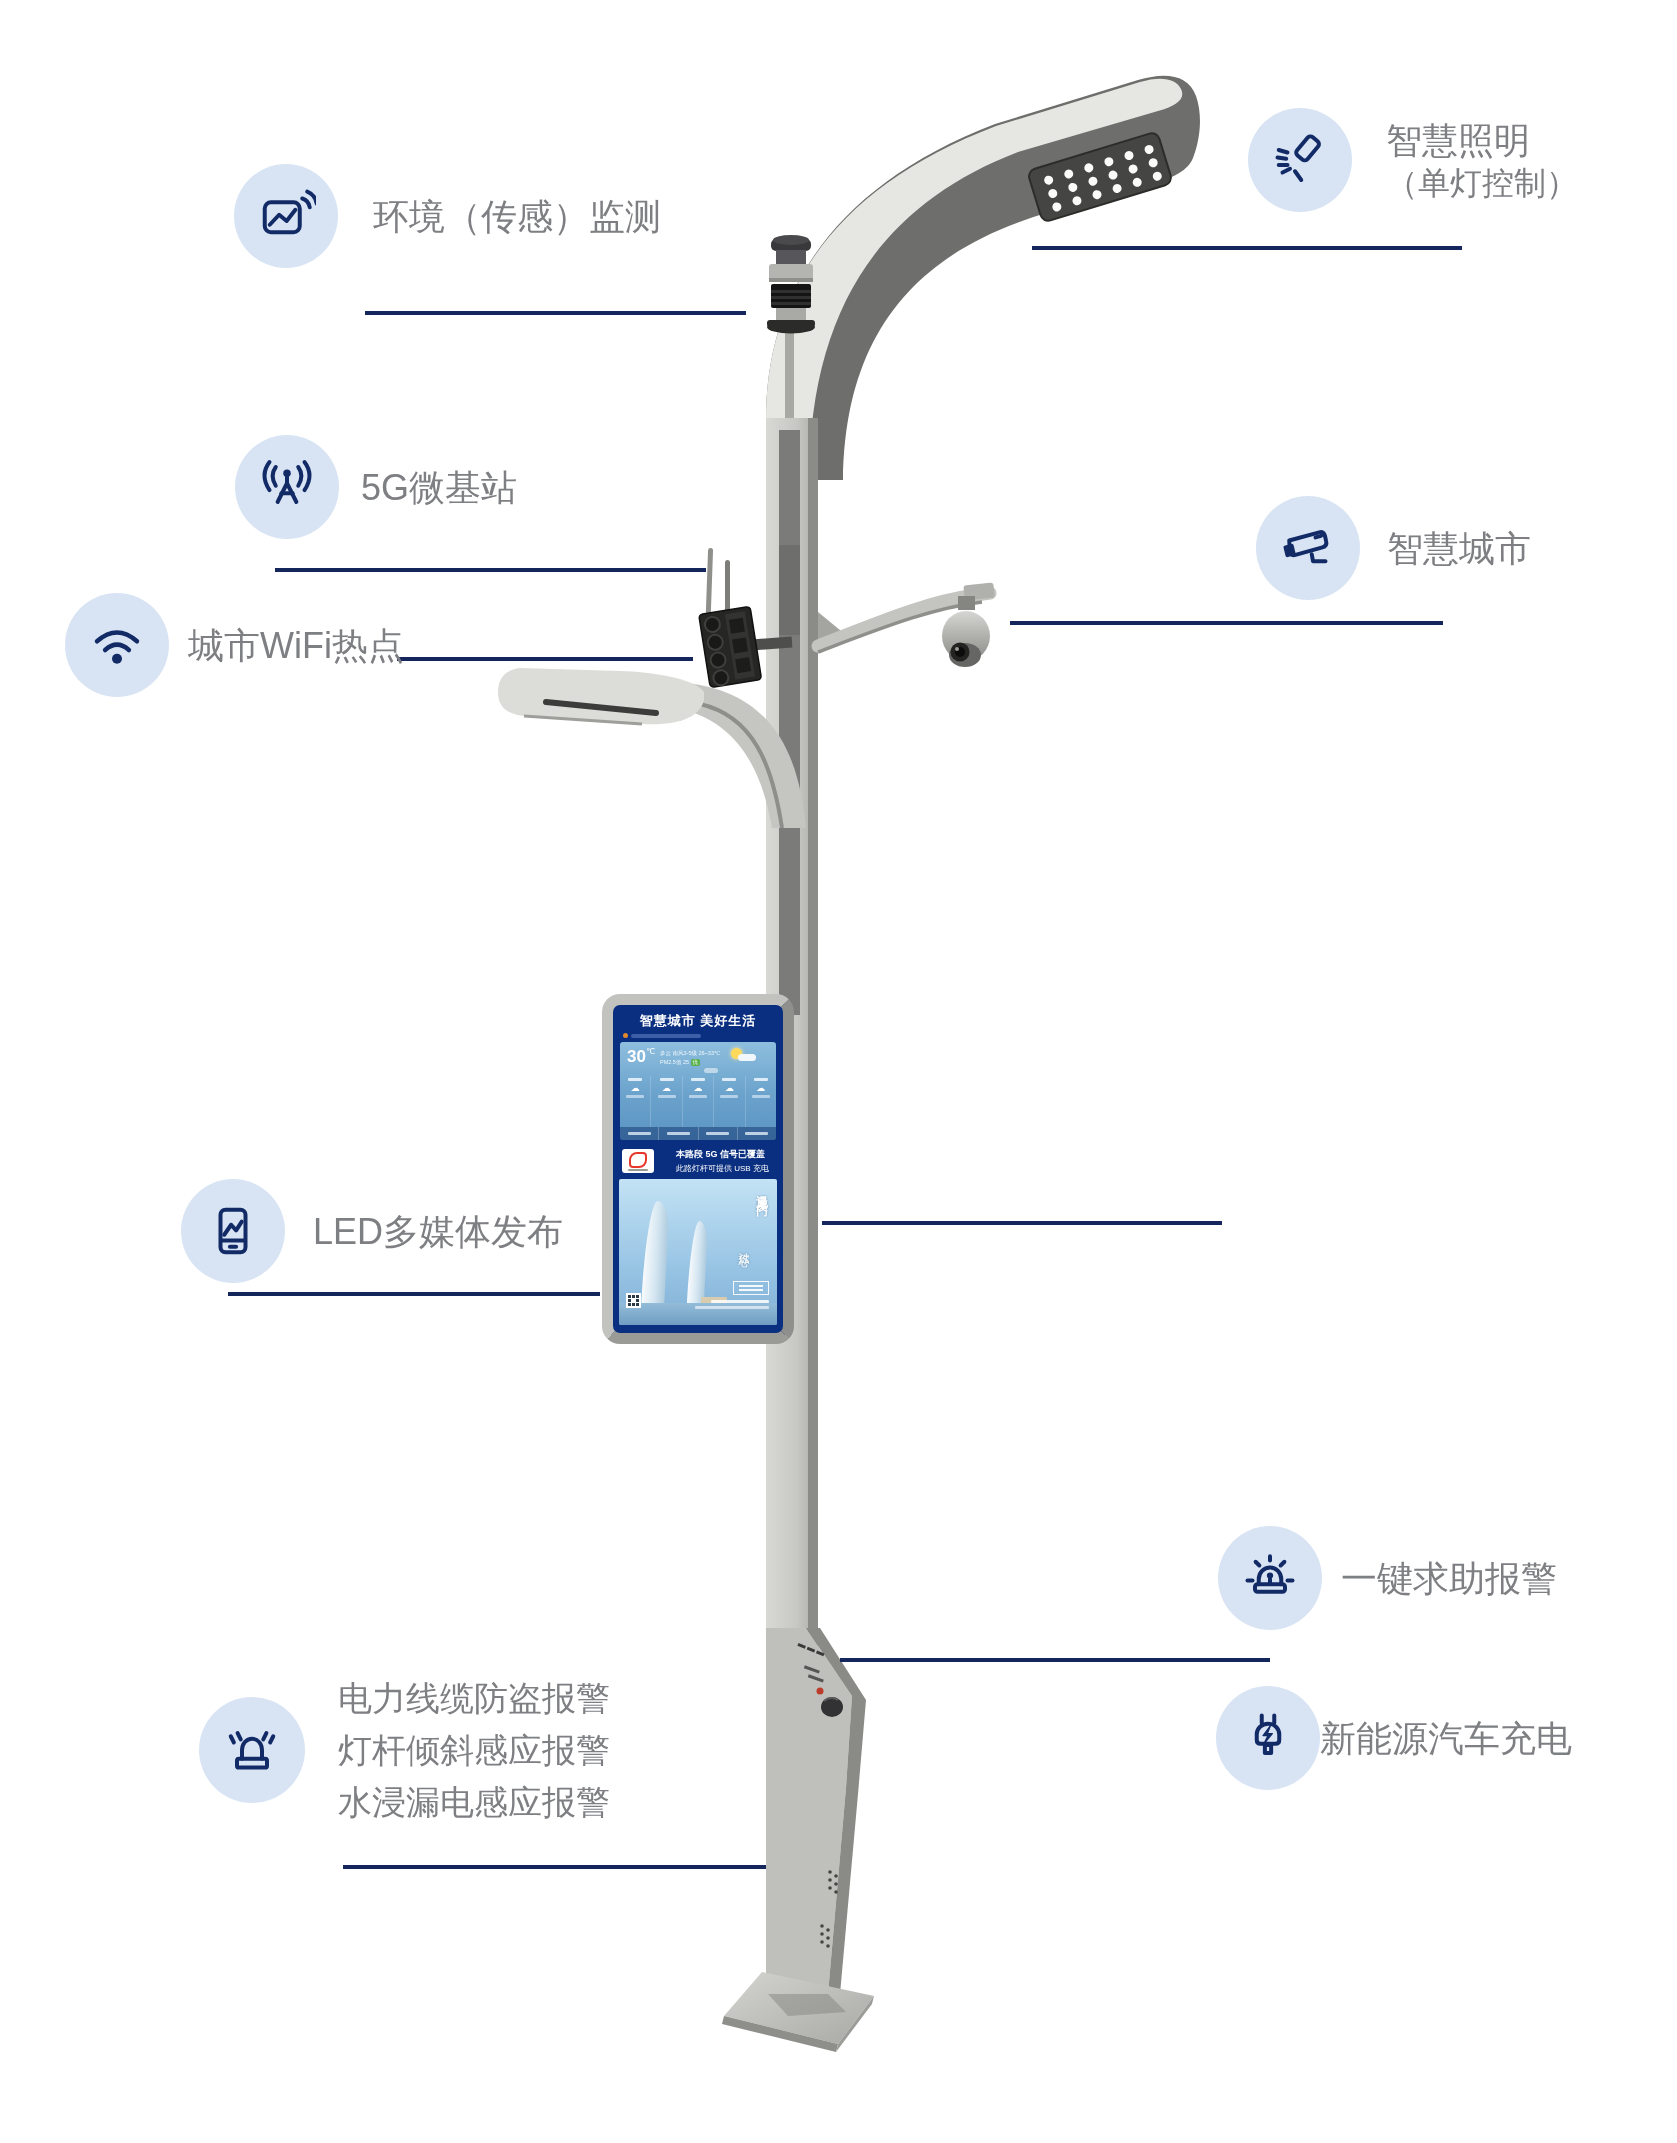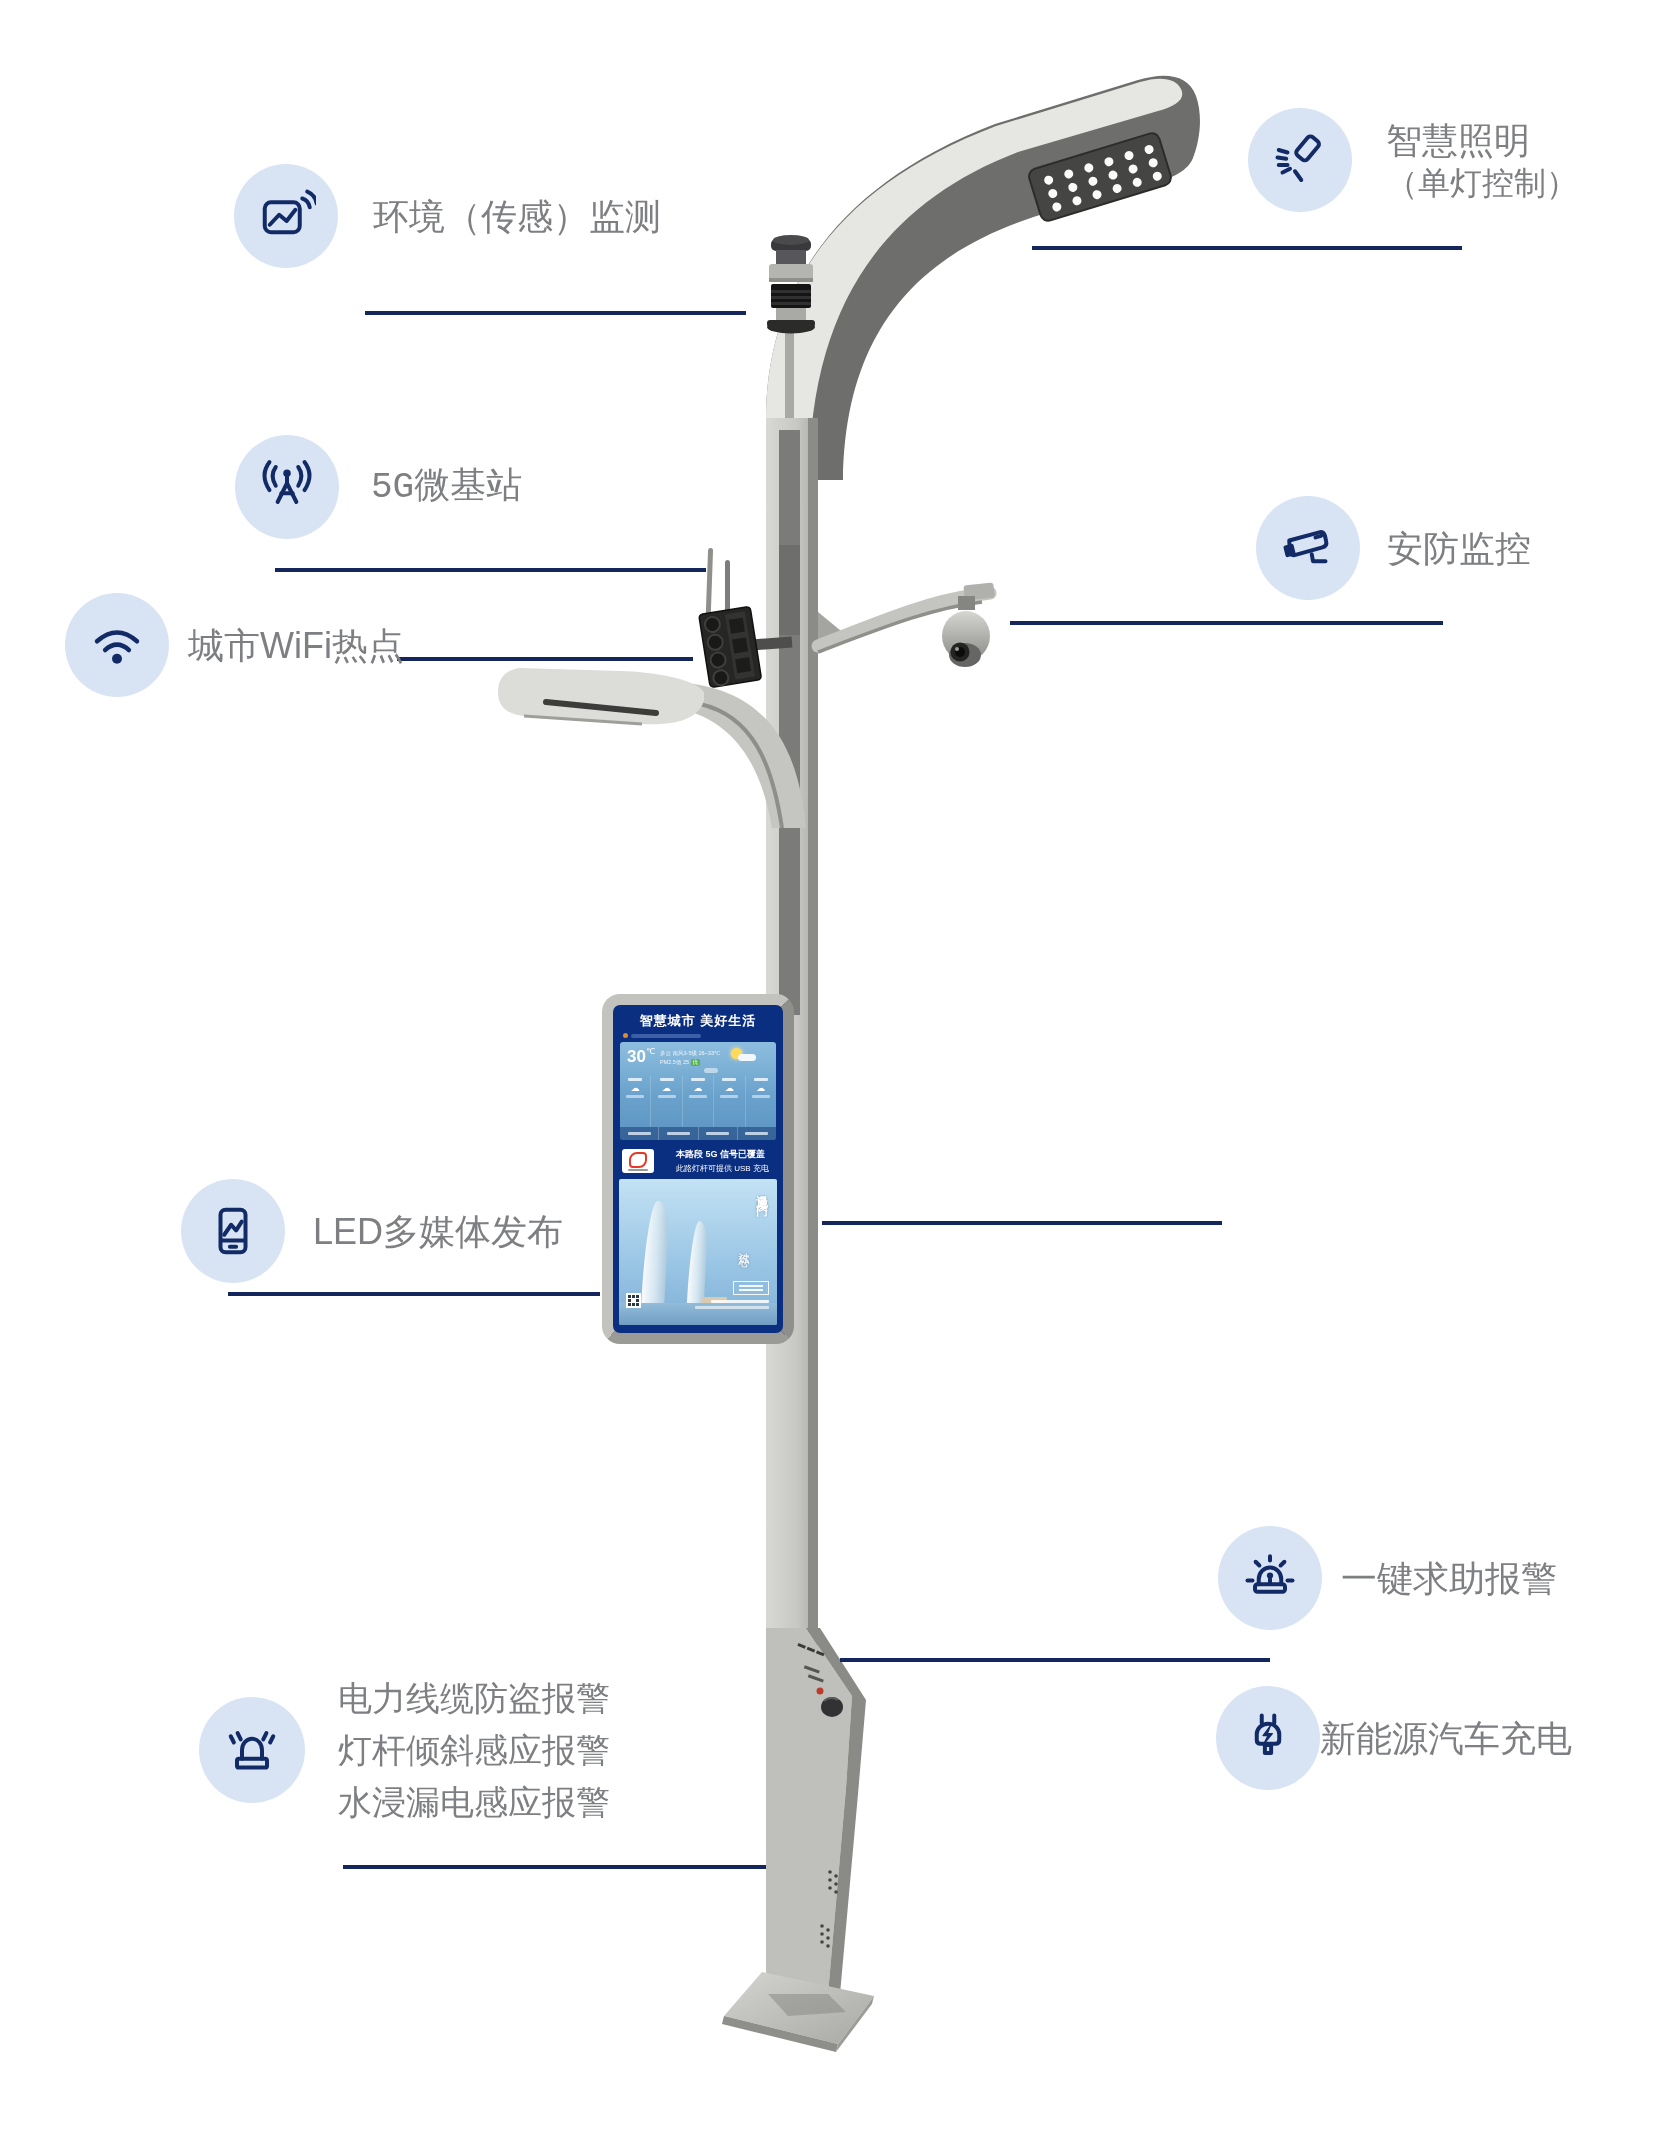--- a/index.html
+++ b/index.html
@@ -355,21 +355,21 @@
         <path d="M10,34 L16,31"></path>
           <path d="M20,33 L25,40"></path>
       </svg>
     </div>
     <div class="f-text">
       <span class="f-label">智慧照明</span>
       <span class="f-label small">（单灯控制）</span>
     </div>
   </div>
 
-  <div class="feature" style="left:235px;top:487px;transform:translateY(-50%);gap:32px;z-index:4;font-family:Liberation Mono, monospace;">
+  <div class="feature" style="left:235px;top:487px;transform:translateY(-50%);gap:22px;z-index:4;">
     <div class="icon-circle">
       <svg viewBox="0 0 48 48" fill="none" stroke="#122b66" stroke-width="3.2" stroke-linecap="round" stroke-linejoin="round">
         <circle cx="24" cy="13" r="3" fill="#122b66" stroke="none"></circle>
         <path d="M24,16 L24,21"></path>
           <path d="M24,21 L16.5,36"></path>
           <path d="M24,21 L31.5,36"></path>
           <path d="M19.5,29 L28.5,29"></path>
         <path d="M15,8 q-5,7 0,15"></path>
           <path d="M10,4 q-8,10.5 0,22.5"></path>
         <path d="M33,8 q5,7 0,15"></path>
@@ -392,21 +392,21 @@
 
   <div class="feature" style="left:1256px;top:548px;transform:translateY(-50%);gap:27px;z-index:4;">
     <div class="icon-circle">
       <svg viewBox="0 0 48 48" fill="none" stroke="#122b66" stroke-width="3.2" stroke-linecap="round" stroke-linejoin="round">
         <path d="M9,18 L33,11.5 Q36.5,10.5 37.5,14 L38.5,18.5 Q39.5,22.5 35.5,23.5 L14,29.5 Q10.5,30.5 9.5,27 Z"></path>
         <path d="M30,15.5 L34.5,14.3"></path>
         <path d="M6,23.5 L11,22.3 L12.5,28.5 L7.5,29.7 Z"></path>
         <path d="M27,29 L28,34.5 L38,34.5"></path>
       </svg>
     </div>
-    <span class="f-label">安防监控</span>
+    <span class="f-label">智慧城市</span>
   </div>
 
 
   <div class="feature" style="left:181px;top:1231px;transform:translateY(-50%);gap:28px;z-index:4;">
     <div class="icon-circle">
       <svg viewBox="0 0 48 48" fill="none" stroke="#122b66" stroke-width="3.2" stroke-linecap="round" stroke-linejoin="round">
         <rect x="14" y="7" width="20" height="34" rx="4"></rect>
         <path d="M14.5,31.5 H33.5"></path>
         <path d="M21.5,36.5 H26.5"></path>
         <path d="M17,27 l5.5,-8 4,4.5 4.5,-7"></path>

